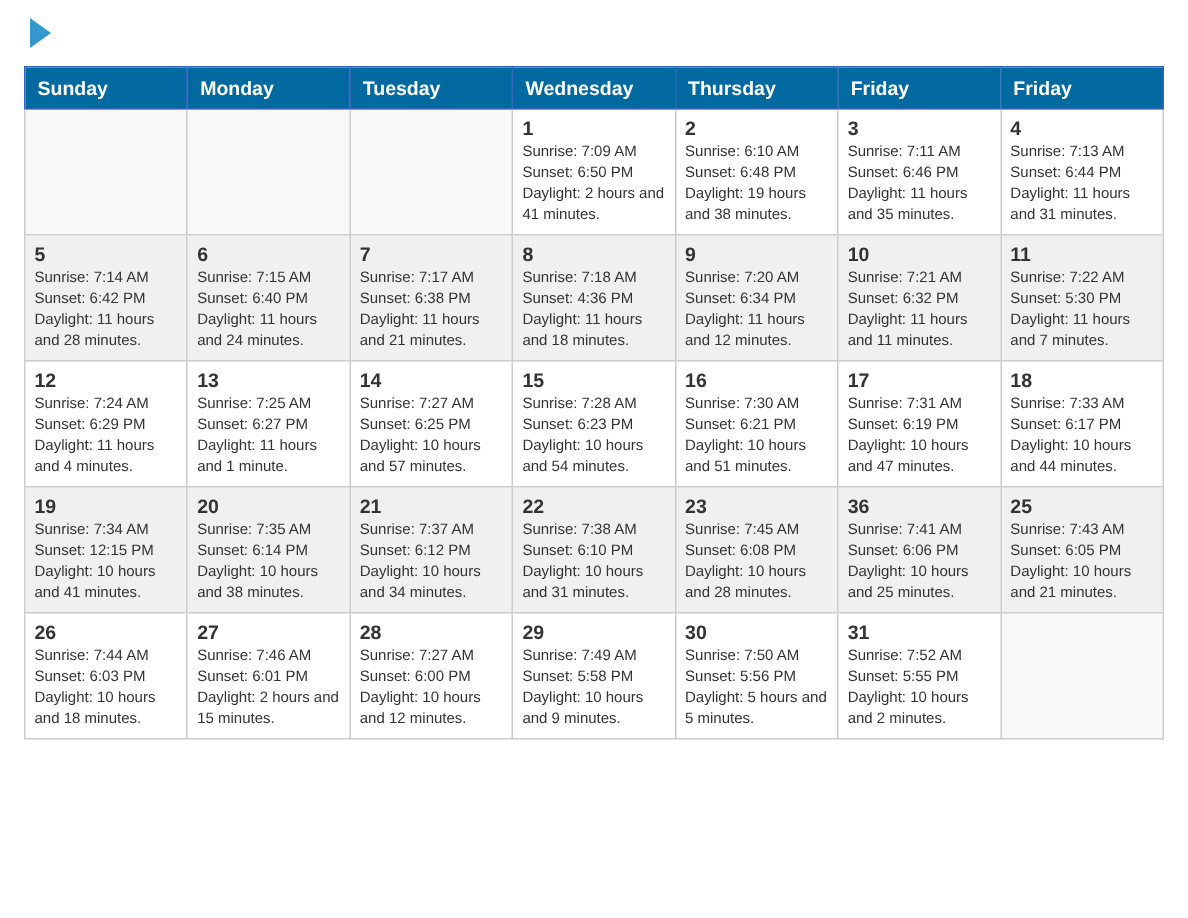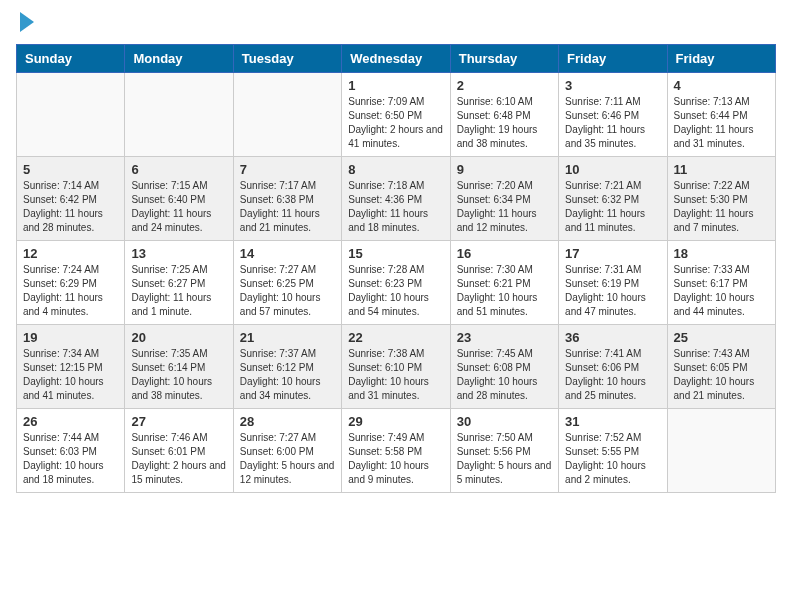--- a/index.html
+++ b/index.html
@@ -248,21 +248,21 @@
         <td>
           <span class="day-number">26</span>
           <div class="day-info"><span>Sunrise: 7:44 AM</span><br><span>Sunset: 6:03 PM</span><br><span>Daylight: 10 hours and 18 minutes.</span></div>
         </td>
         <td>
           <span class="day-number">27</span>
           <div class="day-info"><span>Sunrise: 7:46 AM</span><br><span>Sunset: 6:01 PM</span><br><span>Daylight: 2 hours and 15 minutes.</span></div>
         </td>
         <td>
           <span class="day-number">28</span>
-          <div class="day-info"><span>Sunrise: 7:27 AM</span><br><span>Sunset: 6:00 PM</span><br><span>Daylight: 5 hours and 12 minutes.</span></div>
+          <div class="day-info"><span>Sunrise: 7:27 AM</span><br><span>Sunset: 6:00 PM</span><br><span>Daylight: 10 hours and 12 minutes.</span></div>
         </td>
         <td>
           <span class="day-number">29</span>
           <div class="day-info"><span>Sunrise: 7:49 AM</span><br><span>Sunset: 5:58 PM</span><br><span>Daylight: 10 hours and 9 minutes.</span></div>
         </td>
         <td>
           <span class="day-number">30</span>
           <div class="day-info"><span>Sunrise: 7:50 AM</span><br><span>Sunset: 5:56 PM</span><br><span>Daylight: 5 hours and 5 minutes.</span></div>
         </td>
         <td>

